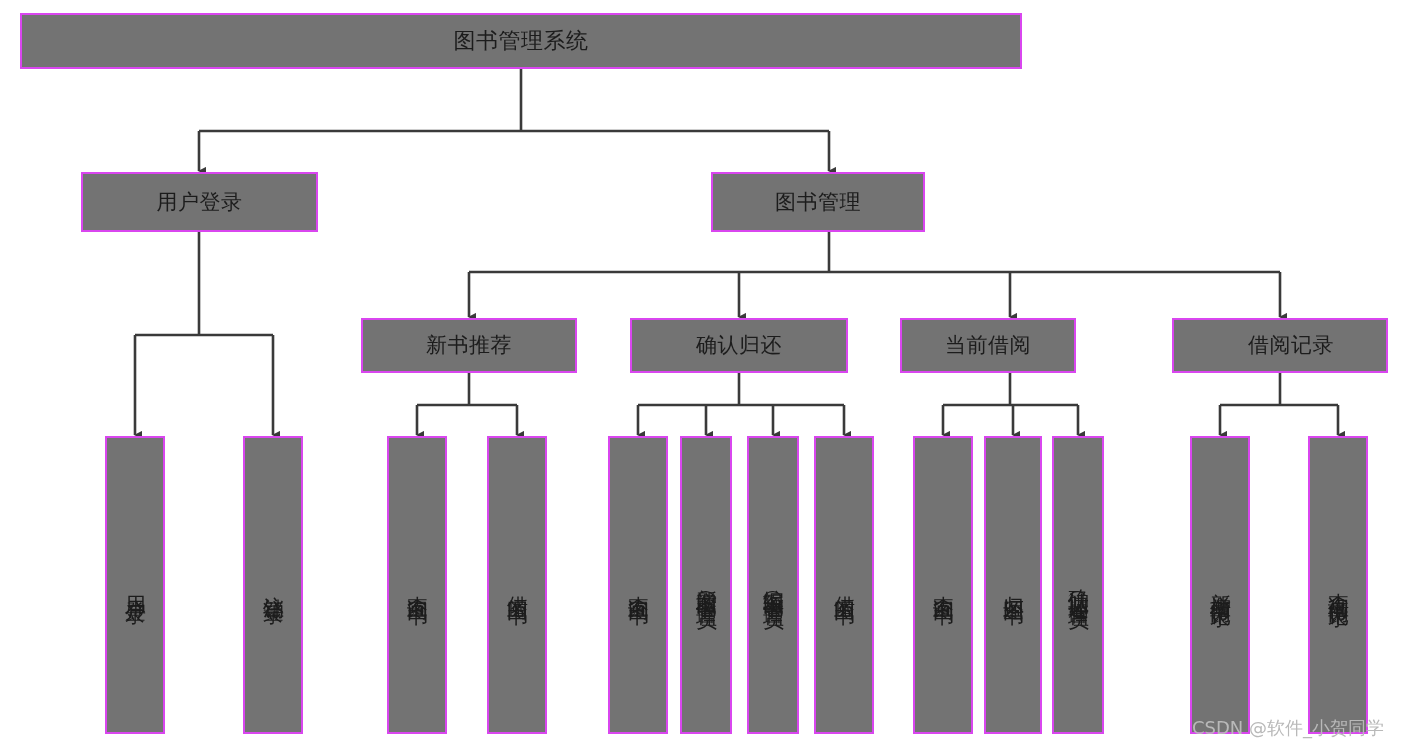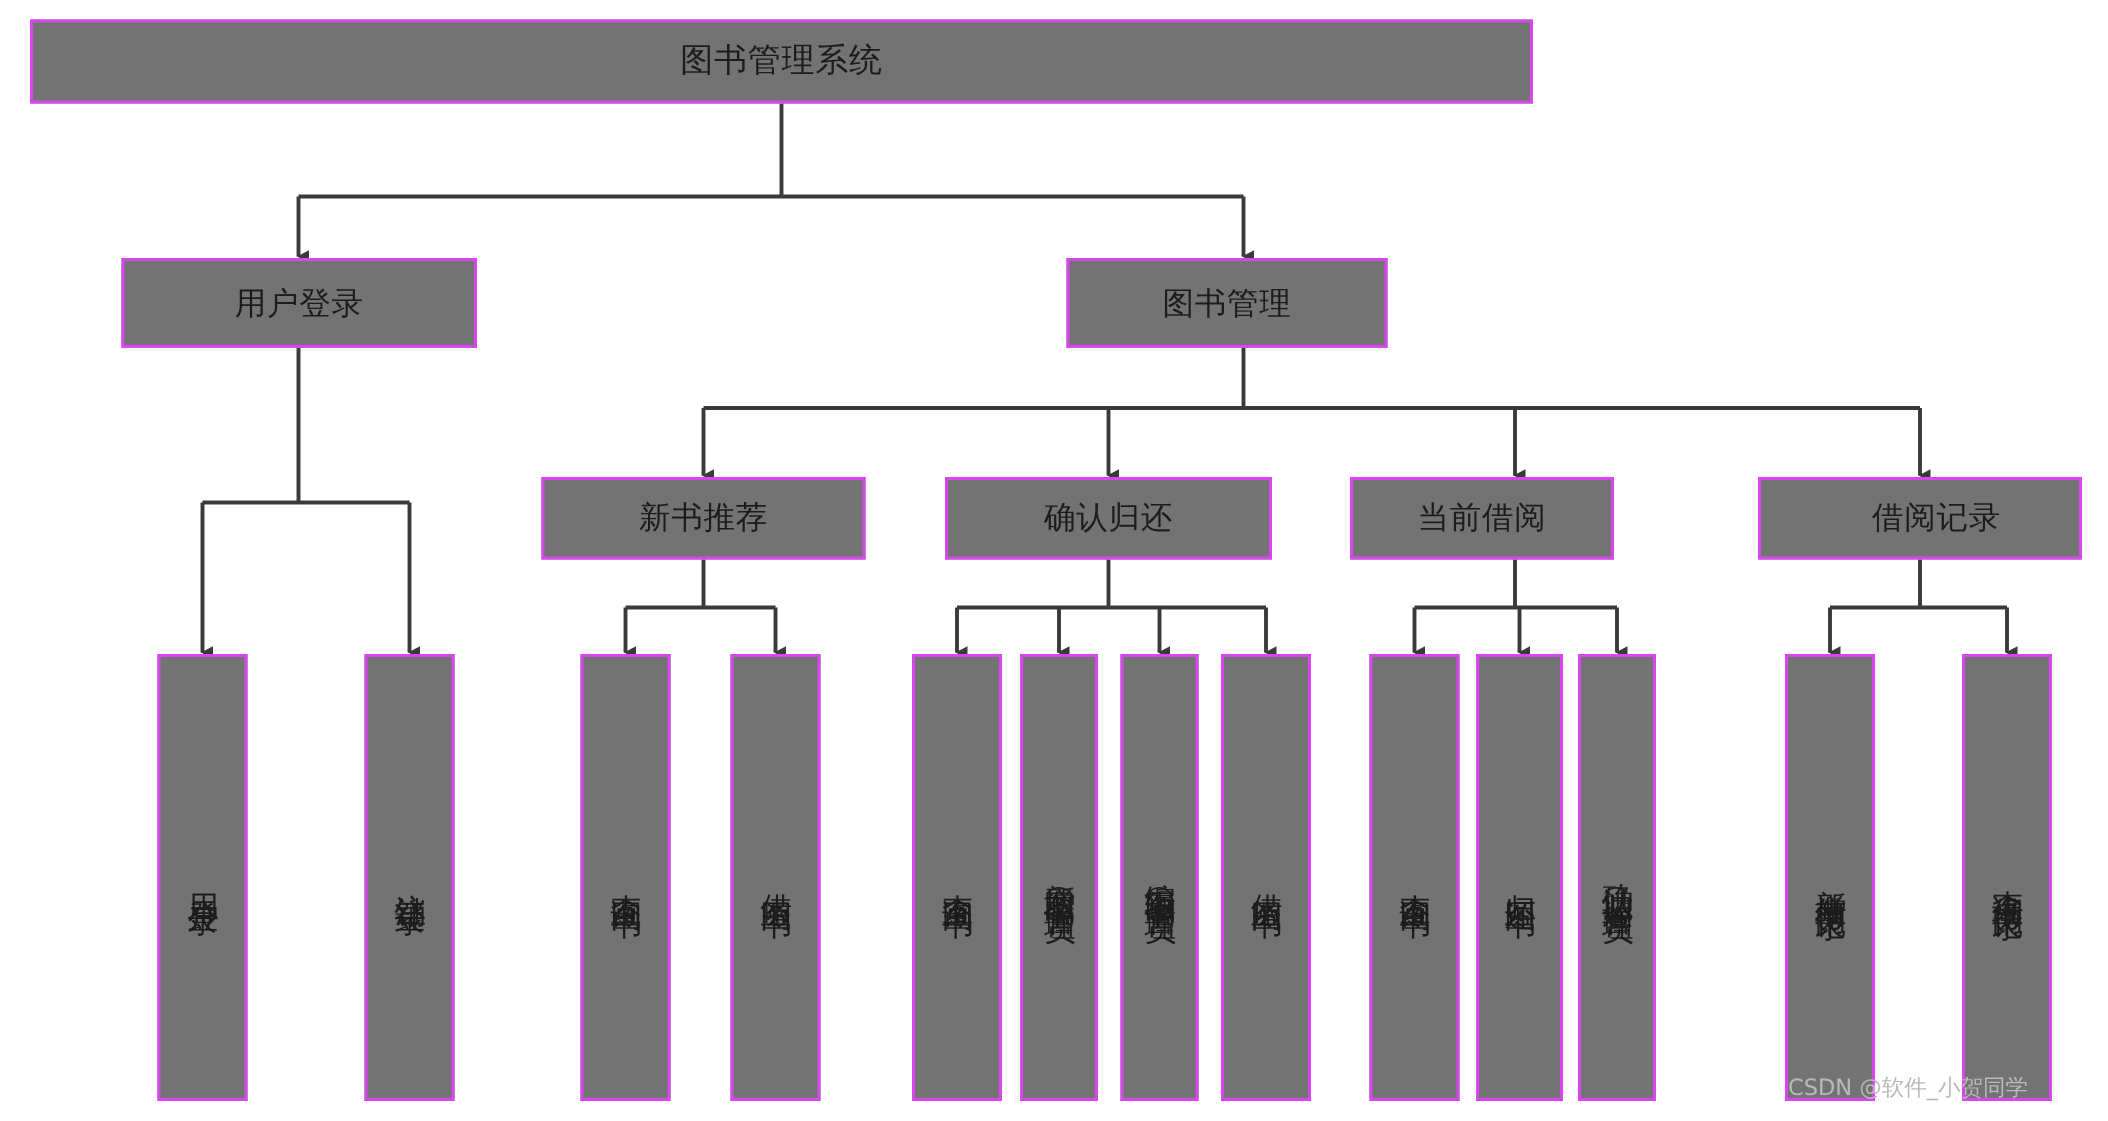--- a/index.html
+++ b/index.html
@@ -48,21 +48,21 @@
     writing-mode: vertical-rl;
     text-orientation: upright;
     letter-spacing: 3px;
     font-size: 21px;
     white-space: nowrap;
   }
   .node.root .lbl { font-size: 22px; }
   .watermark {
     position: absolute;
     color: #b9b9b9;
-    font-size: 15px;
+    font-size: 18px;
     white-space: nowrap;
     z-index: 5;
     font-family: "DejaVu Sans", "Liberation Sans", sans-serif;
   }
 </style>
 </head>
 <body>
 
 <div id="canvas">
 

